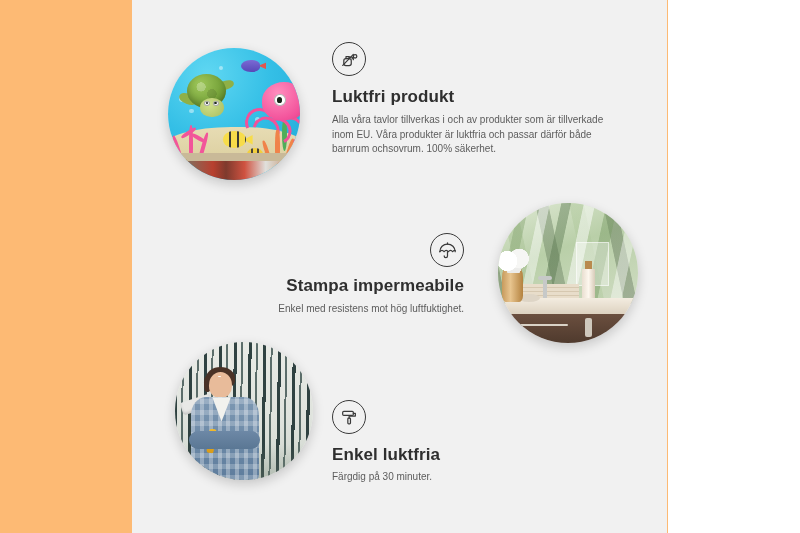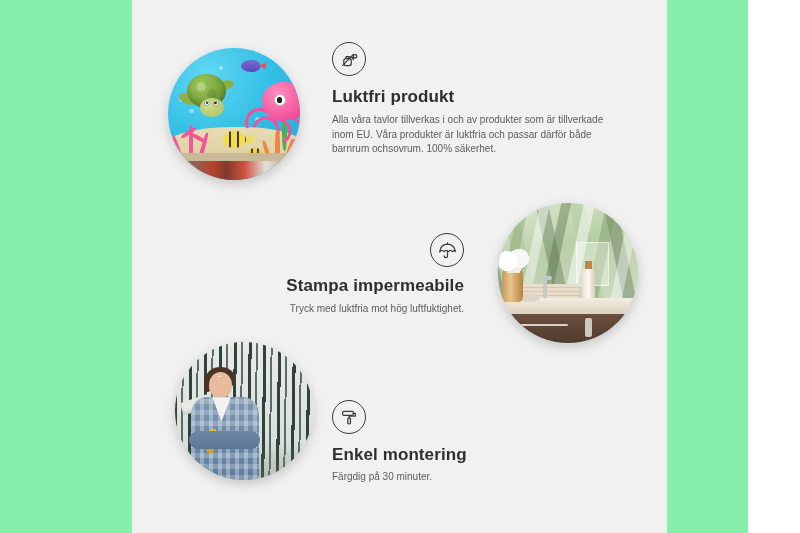--- a/index.html
+++ b/index.html
@@ -4,22 +4,22 @@
 <style>
   html,body{margin:0;padding:0;}
   body{
     width:800px;height:533px;
     background:#ffffff;
     font-family:"Liberation Sans", sans-serif;
     overflow:hidden;
   }
   .stage{
     position:relative;
-    width:748px;height:533px;
-    background:#86efac;
+    width:668px;height:533px;
+    background:#fdba74;
   }
   .panel{
     position:absolute;
     left:132px;top:0;
     width:535px;height:533px;
     background:#f1f1f1;
   }
 
   
   .photo{
@@ -430,28 +430,28 @@
       <div class="icon-circle">
         <svg width="21" height="21" viewBox="0 0 24 24" fill="none" stroke="#3a3a3a" stroke-width="1.4" stroke-linecap="round" stroke-linejoin="round">
           <path d="M3.2 13.4a8.8 8.8 0 0 1 17.6 0"></path>
           <path d="M3.2 13.4c1.5-2.2 3.4-2.2 4.9 0 1.5-2.2 3.4-2.2 4.9 0 1.5-2.2 3.4-2.2 4.9 0 .9-1.3 2-1.9 2.9-1.3"></path>
           <line x1="12" y1="4.6" x2="12" y2="3.2"></line>
           <path d="M12 13.4v4.8a1.9 1.9 0 0 1-3.8 0"></path>
         </svg>
       </div>
     </div>
     <p class="f-title">Stampa impermeabile</p>
-    <p class="f-body">Tryck med luktfria mot hög luftfuktighet.</p>
+    <p class="f-body">Enkel med resistens mot hög luftfuktighet.</p>
   </div>
 
   <div class="feature" id="feature-assembly">
     <div class="icon-circle">
       <svg width="21" height="21" viewBox="0 0 24 24" fill="none" stroke="#3a3a3a" stroke-width="1.4" stroke-linecap="round" stroke-linejoin="round">
         <rect x="4.2" y="5" width="12.2" height="4.6" rx="1.3"></rect>
         <path d="M16.4 7.3h2.3v3.1h-6.4"></path>
         <path d="M11.6 10.4v2.2"></path>
         <rect x="10.1" y="12.6" width="3" height="6.6" rx="1"></rect>
       </svg>
     </div>
-    <p class="f-title">Enkel montering</p>
+    <p class="f-title">Enkel luktfria</p>
     <p class="f-body">Färgdig på 30 minuter.</p>
   </div>
 </div>
 
 </body></html>

